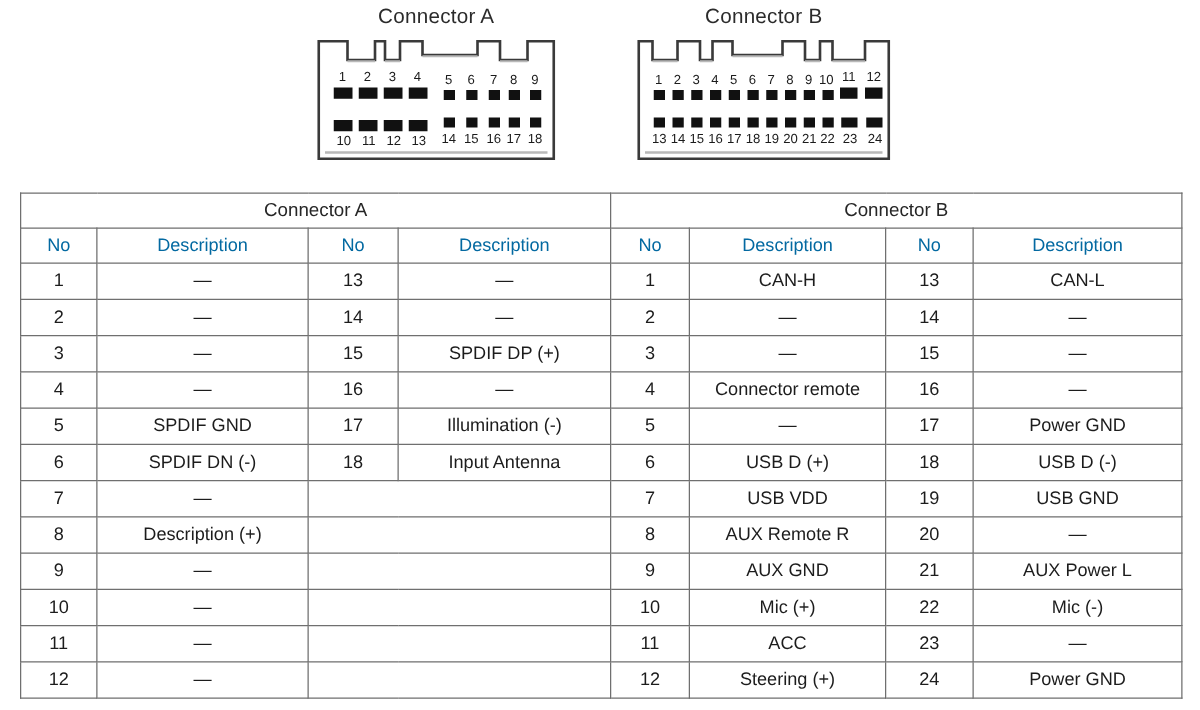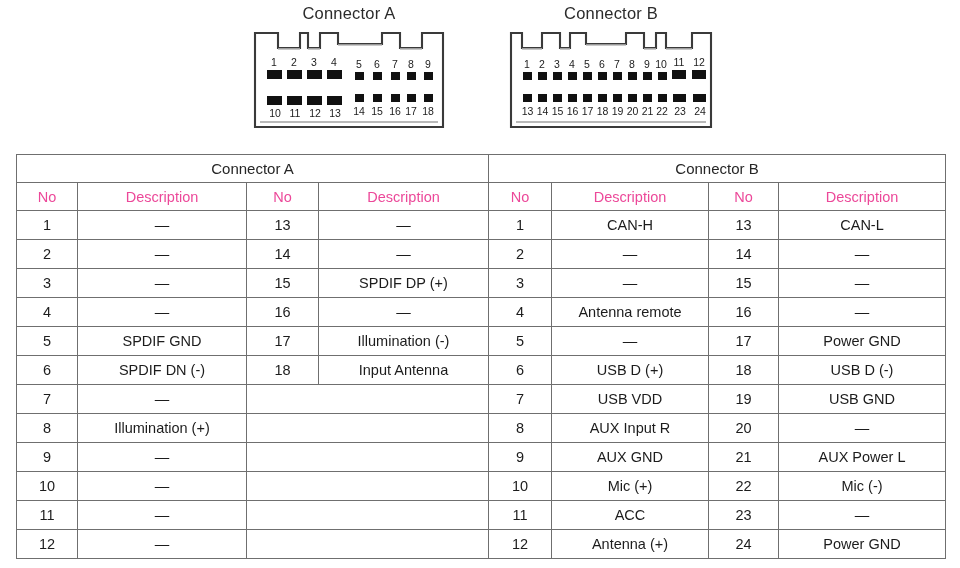--- a/index.html
+++ b/index.html
@@ -93,21 +93,21 @@
     white-space: nowrap;
   }
   table.pinout th.group {
     font-size: 15px;
     height: 27px;
     color: #262626;
   }
   table.pinout th.colhead {
     font-size: 14.5px;
     height: 27px;
-    color: #ec4899;
+    color: #0369a1;
   }
   td.blank {
     border-left: 1px solid #6f6f6f;
     border-right: 1px solid #6f6f6f;
     border-top: none;
     border-bottom: none;
     background: #ffffff;
   }
   td.blank.firstblank { border-top: 1px solid #6f6f6f; }
   td.blank.lastblank { border-bottom: 1px solid #6f6f6f; }
@@ -308,21 +308,21 @@
         <td>—</td>
         <td>15</td>
         <td>—</td>
       </tr>
       <tr>
         <td>4</td>
         <td>—</td>
         <td>16</td>
         <td>—</td>
         <td>4</td>
-        <td>Antenna remote</td>
+        <td>Connector remote</td>
         <td>16</td>
         <td>—</td>
       </tr>
       <tr>
         <td>5</td>
         <td>SPDIF GND</td>
         <td>17</td>
         <td>Illumination (-)</td>
         <td>5</td>
         <td>—</td>
@@ -343,24 +343,24 @@
         <td>7</td>
         <td>—</td>
         <td class="blank firstblank" colspan="2"></td>
         <td>7</td>
         <td>USB VDD</td>
         <td>19</td>
         <td>USB GND</td>
       </tr>
       <tr>
         <td>8</td>
-        <td>Illumination (+)</td>
+        <td>Description (+)</td>
         <td class="blank" colspan="2"></td>
         <td>8</td>
-        <td>AUX Input R</td>
+        <td>AUX Remote R</td>
         <td>20</td>
         <td>—</td>
       </tr>
       <tr>
         <td>9</td>
         <td>—</td>
         <td class="blank" colspan="2"></td>
         <td>9</td>
         <td>AUX GND</td>
         <td>21</td>
@@ -382,19 +382,19 @@
         <td>11</td>
         <td>ACC</td>
         <td>23</td>
         <td>—</td>
       </tr>
       <tr>
         <td>12</td>
         <td>—</td>
         <td class="blank lastblank" colspan="2"></td>
         <td>12</td>
-        <td>Antenna (+)</td>
+        <td>Steering (+)</td>
         <td>24</td>
         <td>Power GND</td>
       </tr>
     </tbody>
   </table>
 </div>
 
 </body></html>

